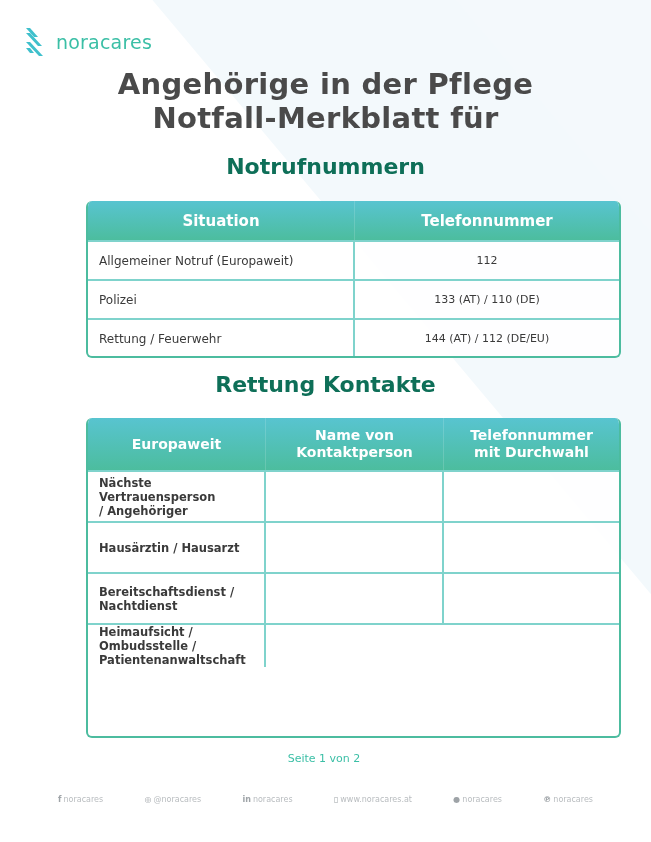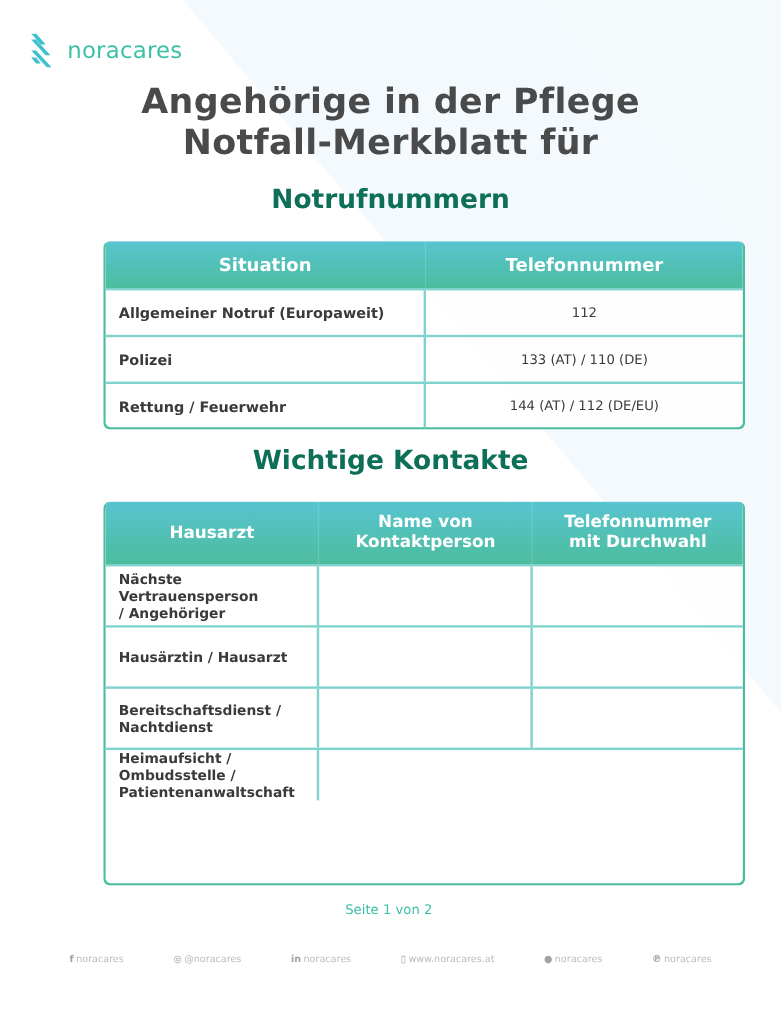--- a/index.html
+++ b/index.html
@@ -93,21 +93,21 @@
       font-family: "DejaVu Sans", sans-serif;
     }
     .td:last-child { border-right: none; }
 
     
     .t1 { top: 201px; height: 157px; }
     .t1 .tbl-head { height: 39px; font-size: 15px; }
     .t1 .c1 { width: 267px; }
     .t1 .c2 { width: 264px; }
     .t1 .tbl-row { height: 39px; }
-    .t1 .td.c1 { padding-left: 11px; font-size: 12px; font-weight: bold; }
+    .t1 .td.c1 { padding-left: 11px; font-size: 12px; font-weight: normal; }
     .t1 .td.c2 { justify-content: center; font-size: 11px; }
 
     
     .t2 { top: 418px; height: 320px; }
     .t2 .tbl-head { height: 52px; font-size: 14px; line-height: 17px; }
     .t2 .c1 { width: 178px; }
     .t2 .c2 { width: 178px; }
     .t2 .c3 { width: 175px; }
     .t2 .tbl-row { height: 51px; }
     .t2 .tbl-row.last { height: 53px; flex-direction: column; }
@@ -173,26 +173,26 @@
       <div class="tbl-row">
         <div class="td c1">Polizei</div>
         <div class="td c2">133 (AT) / 110 (DE)</div>
       </div>
       <div class="tbl-row">
         <div class="td c1">Rettung / Feuerwehr</div>
         <div class="td c2">144 (AT) / 112 (DE/EU)</div>
       </div>
     </div>
 
-    <div class="section-heading h-kontakte">Wichtige Kontakte</div>
+    <div class="section-heading h-kontakte">Rettung Kontakte</div>
 
     <div class="tbl t2">
       <div class="tbl-head">
         <div class="th c1">
-          <div><span>Hausarzt</span></div>
+          <div><span>Europaweit</span></div>
         </div>
         <div class="th c2">
           <div>
             <div>Name von</div>
             <div>Kontaktperson</div>
           </div>
         </div>
         <div class="th c3">
           <div>
             <div>Telefonnummer</div>

